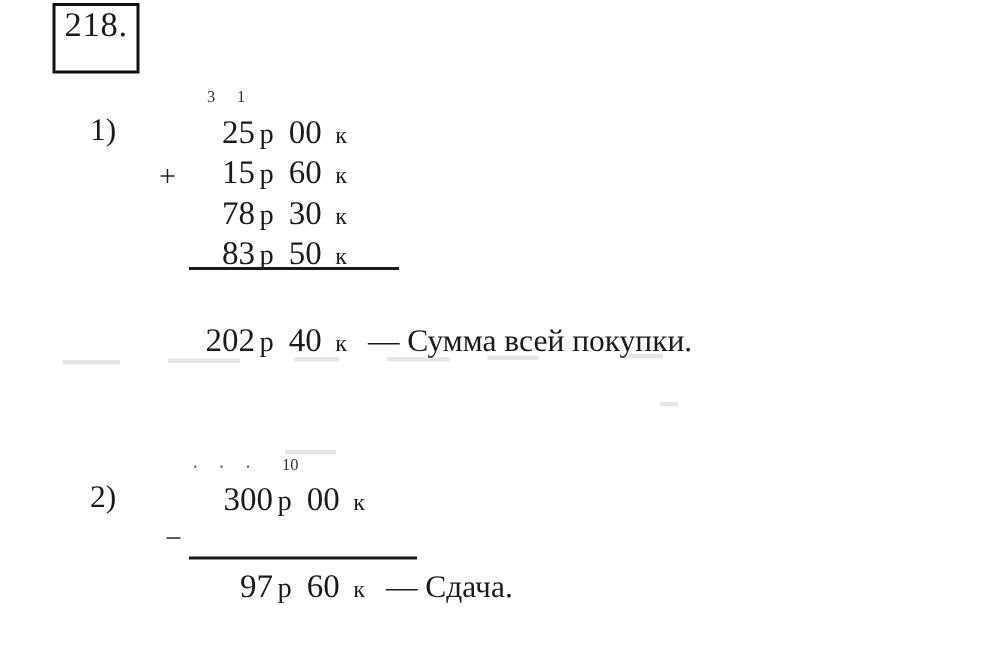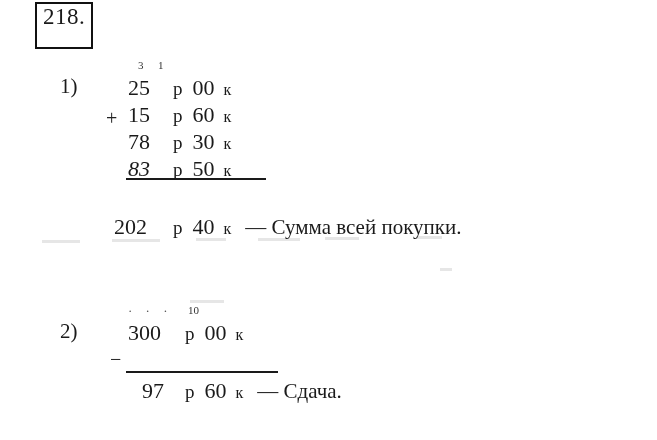--- a/index.html
+++ b/index.html
@@ -71,20 +71,21 @@
 
   .row {
     position: relative;
     height: 27px;
     white-space: nowrap;
     font-size: 22px;
     line-height: 27px;
   }
   .num {
     display: inline-block;
+    text-align: right;
   }
   .cur {
     font-size: 19px;
     padding-left: 3px;
   }
   .kop {
     display: inline-block;
     text-align: center;
     padding-left: 5px;
   }
@@ -171,21 +172,21 @@
 
       <div class="row">
         <span class="num" style="width:42px;">15</span><span class="cur">р</span><span class="kop" style="width:32px;">60</span><span class="kcur">к</span>
       </div>
 
       <div class="row">
         <span class="num" style="width:42px;">78</span><span class="cur">р</span><span class="kop" style="width:32px;">30</span><span class="kcur">к</span>
       </div>
 
       <div class="row">
-        <span class="num" style="width:42px;font-style:italic;">83</span><span class="cur">р</span><span class="kop" style="width:32px;text-decoration:underline;">50</span><span class="kcur">к</span>
+        <span class="num" style="width:42px;">83</span><span class="cur">р</span><span class="kop" style="width:32px;text-decoration:underline;">50</span><span class="kcur">к</span>
       </div>
 
       <div class="result-row" style="margin-left:-14px;">
         <span class="num" style="width:56px;">202</span><span class="cur">р</span><span class="kop" style="width:32px;">40</span><span class="kcur">к</span><span class="result-text">— Сумма всей покупки.</span>
       </div>
     </div>
   </div>
 
   <div class="problem" id="problem-2">
     <div class="prob-label">2)</div>

